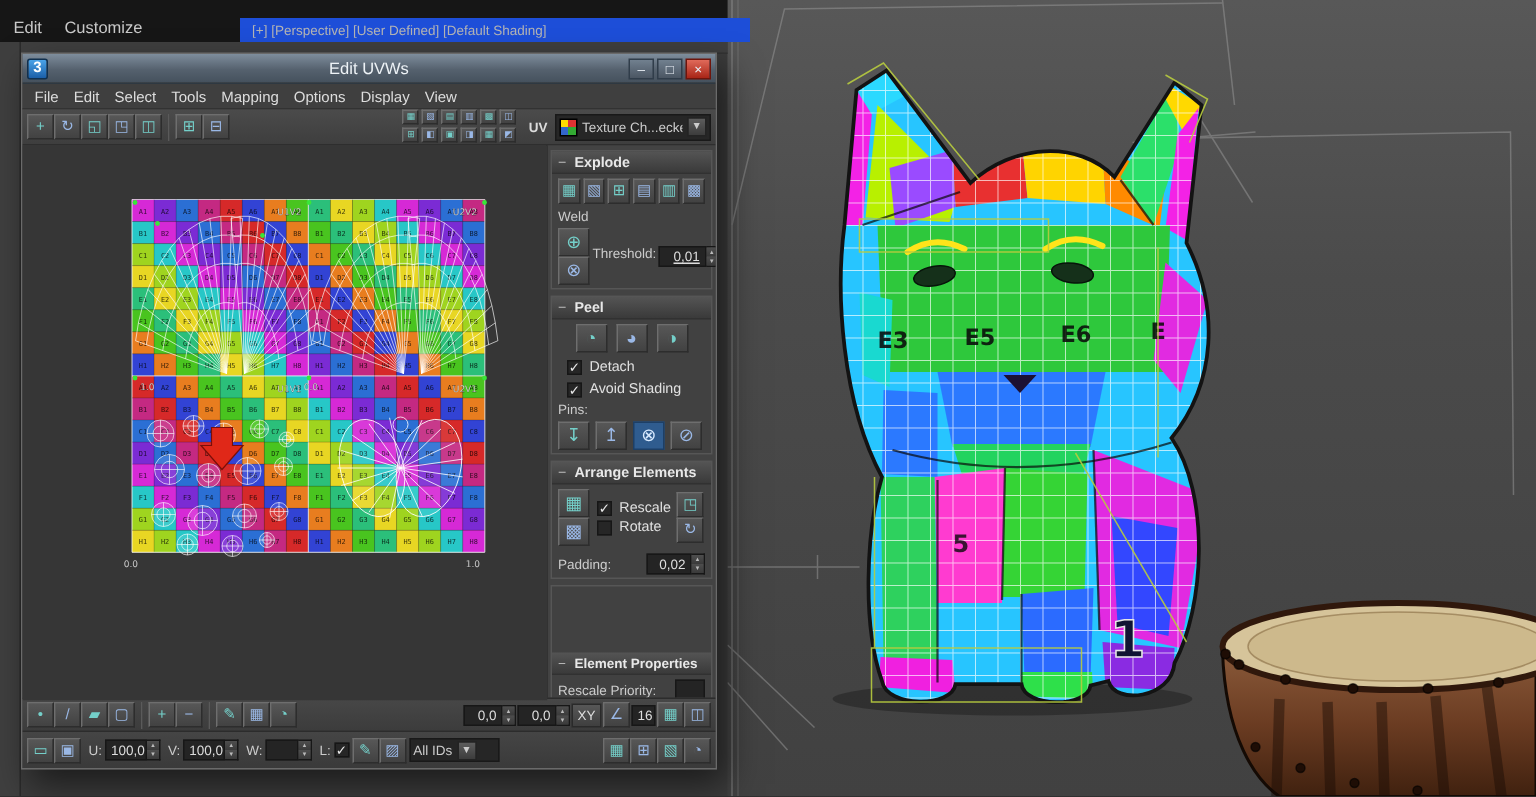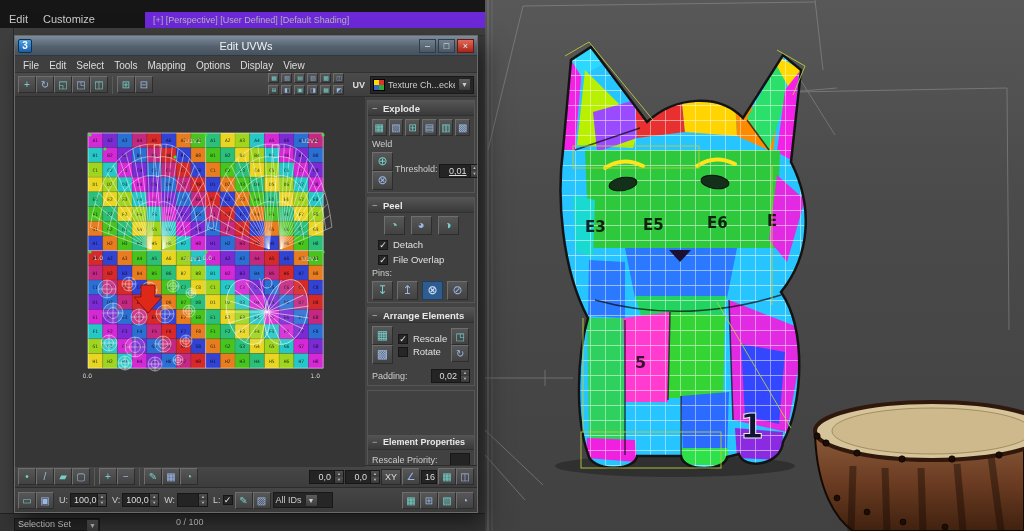--- a/index.html
+++ b/index.html
@@ -8,21 +8,21 @@
   .screen{position:absolute;inset:0;width:1024px;height:531px;background:#3c3c3c;overflow:hidden;}
 
   
   .viewport{position:absolute;left:485px;top:0;width:539px;height:531px;
     background:linear-gradient(#585858 0%,#4b4b4b 35%,#414141 100%);}
   .viewport svg{position:absolute;inset:0;}
 
   
   .topbar{position:absolute;left:0;top:0;width:485px;height:28px;background:#161616;}
   .topbar .menus{position:absolute;left:9px;bottom:3px;display:flex;gap:15px;color:#c9c9c9;font-size:11px;}
-  .vplabel{position:absolute;left:145px;top:12px;width:340px;height:16px;background:#6d28d9;
+  .vplabel{position:absolute;left:160px;top:12px;width:340px;height:16px;background:#1d4ed8;
     color:#b4b4b4;font-size:9px;line-height:16px;padding-left:8px;white-space:nowrap;overflow:hidden;}
   .toolbar-remnant{position:absolute;left:0;top:28px;width:485px;height:8px;background:#3f3f3f;border-bottom:1px solid #333;}
   .left-rail{position:absolute;left:0;top:28px;width:14px;height:503px;background:#3f3f3f;border-right:1px solid #2b2b2b;}
   .bottom-bar{position:absolute;left:0;top:513px;width:485px;height:18px;background:#343434;border-top:1px solid #222;}
   .selset{position:absolute;left:14px;top:4px;width:86px;height:13px;background:#272727;border:1px solid #191919;
     color:#ddd;font-size:9px;line-height:11px;padding-left:3px;display:flex;}
   .selset .dd-arrow{margin-left:auto;}
   .timecounter{position:absolute;left:176px;top:3px;color:#ddd;font-size:9px;}
 
   
@@ -225,27 +225,20 @@
   </div>
 
   <div class="toolbar-remnant"></div>
   <div class="left-rail"></div>
   <div class="topbar">
     <div class="menus">
       <span>Edit</span>
       <span>Customize</span>
     </div>
     <div class="vplabel">[+] [Perspective] [User Defined] [Default Shading]</div>
-  </div>
-  <div class="bottom-bar">
-    <div class="selset">
-      <span>Selection Set</span>
-      <span class="dd-arrow">▼</span>
-    </div>
-    <div class="timecounter">0 / 100</div>
   </div>
 
   <div class="uvw">
     <div class="titlebar">
       <div class="app-icon">3</div>
       <div class="title">Edit UVWs</div>
       <div class="winbtns">
         <div class="winbtn">–</div>
         <div class="winbtn">□</div>
         <div class="winbtn close">×</div>
@@ -1092,21 +1085,21 @@
               <span class="icon-btn big">◔</span>
               <span class="icon-btn big">◕</span>
               <span class="icon-btn big">◑</span>
             </div>
           <div class="chk-row">
             <span class="chk">✓</span>
             <span>Detach</span>
           </div>
           <div class="chk-row">
             <span class="chk">✓</span>
-            <span>File Overlap</span>
+            <span>Avoid Shading</span>
           </div>
           <div class="ro-label">Pins:</div>
           <div class="ro-row" style="gap:4px;">
               <span class="icon-btn big">↧</span>
               <span class="icon-btn big">↥</span>
               <span class="icon-btn big active">⊗</span>
               <span class="icon-btn big">⊘</span>
             </div>
         </div>
 

